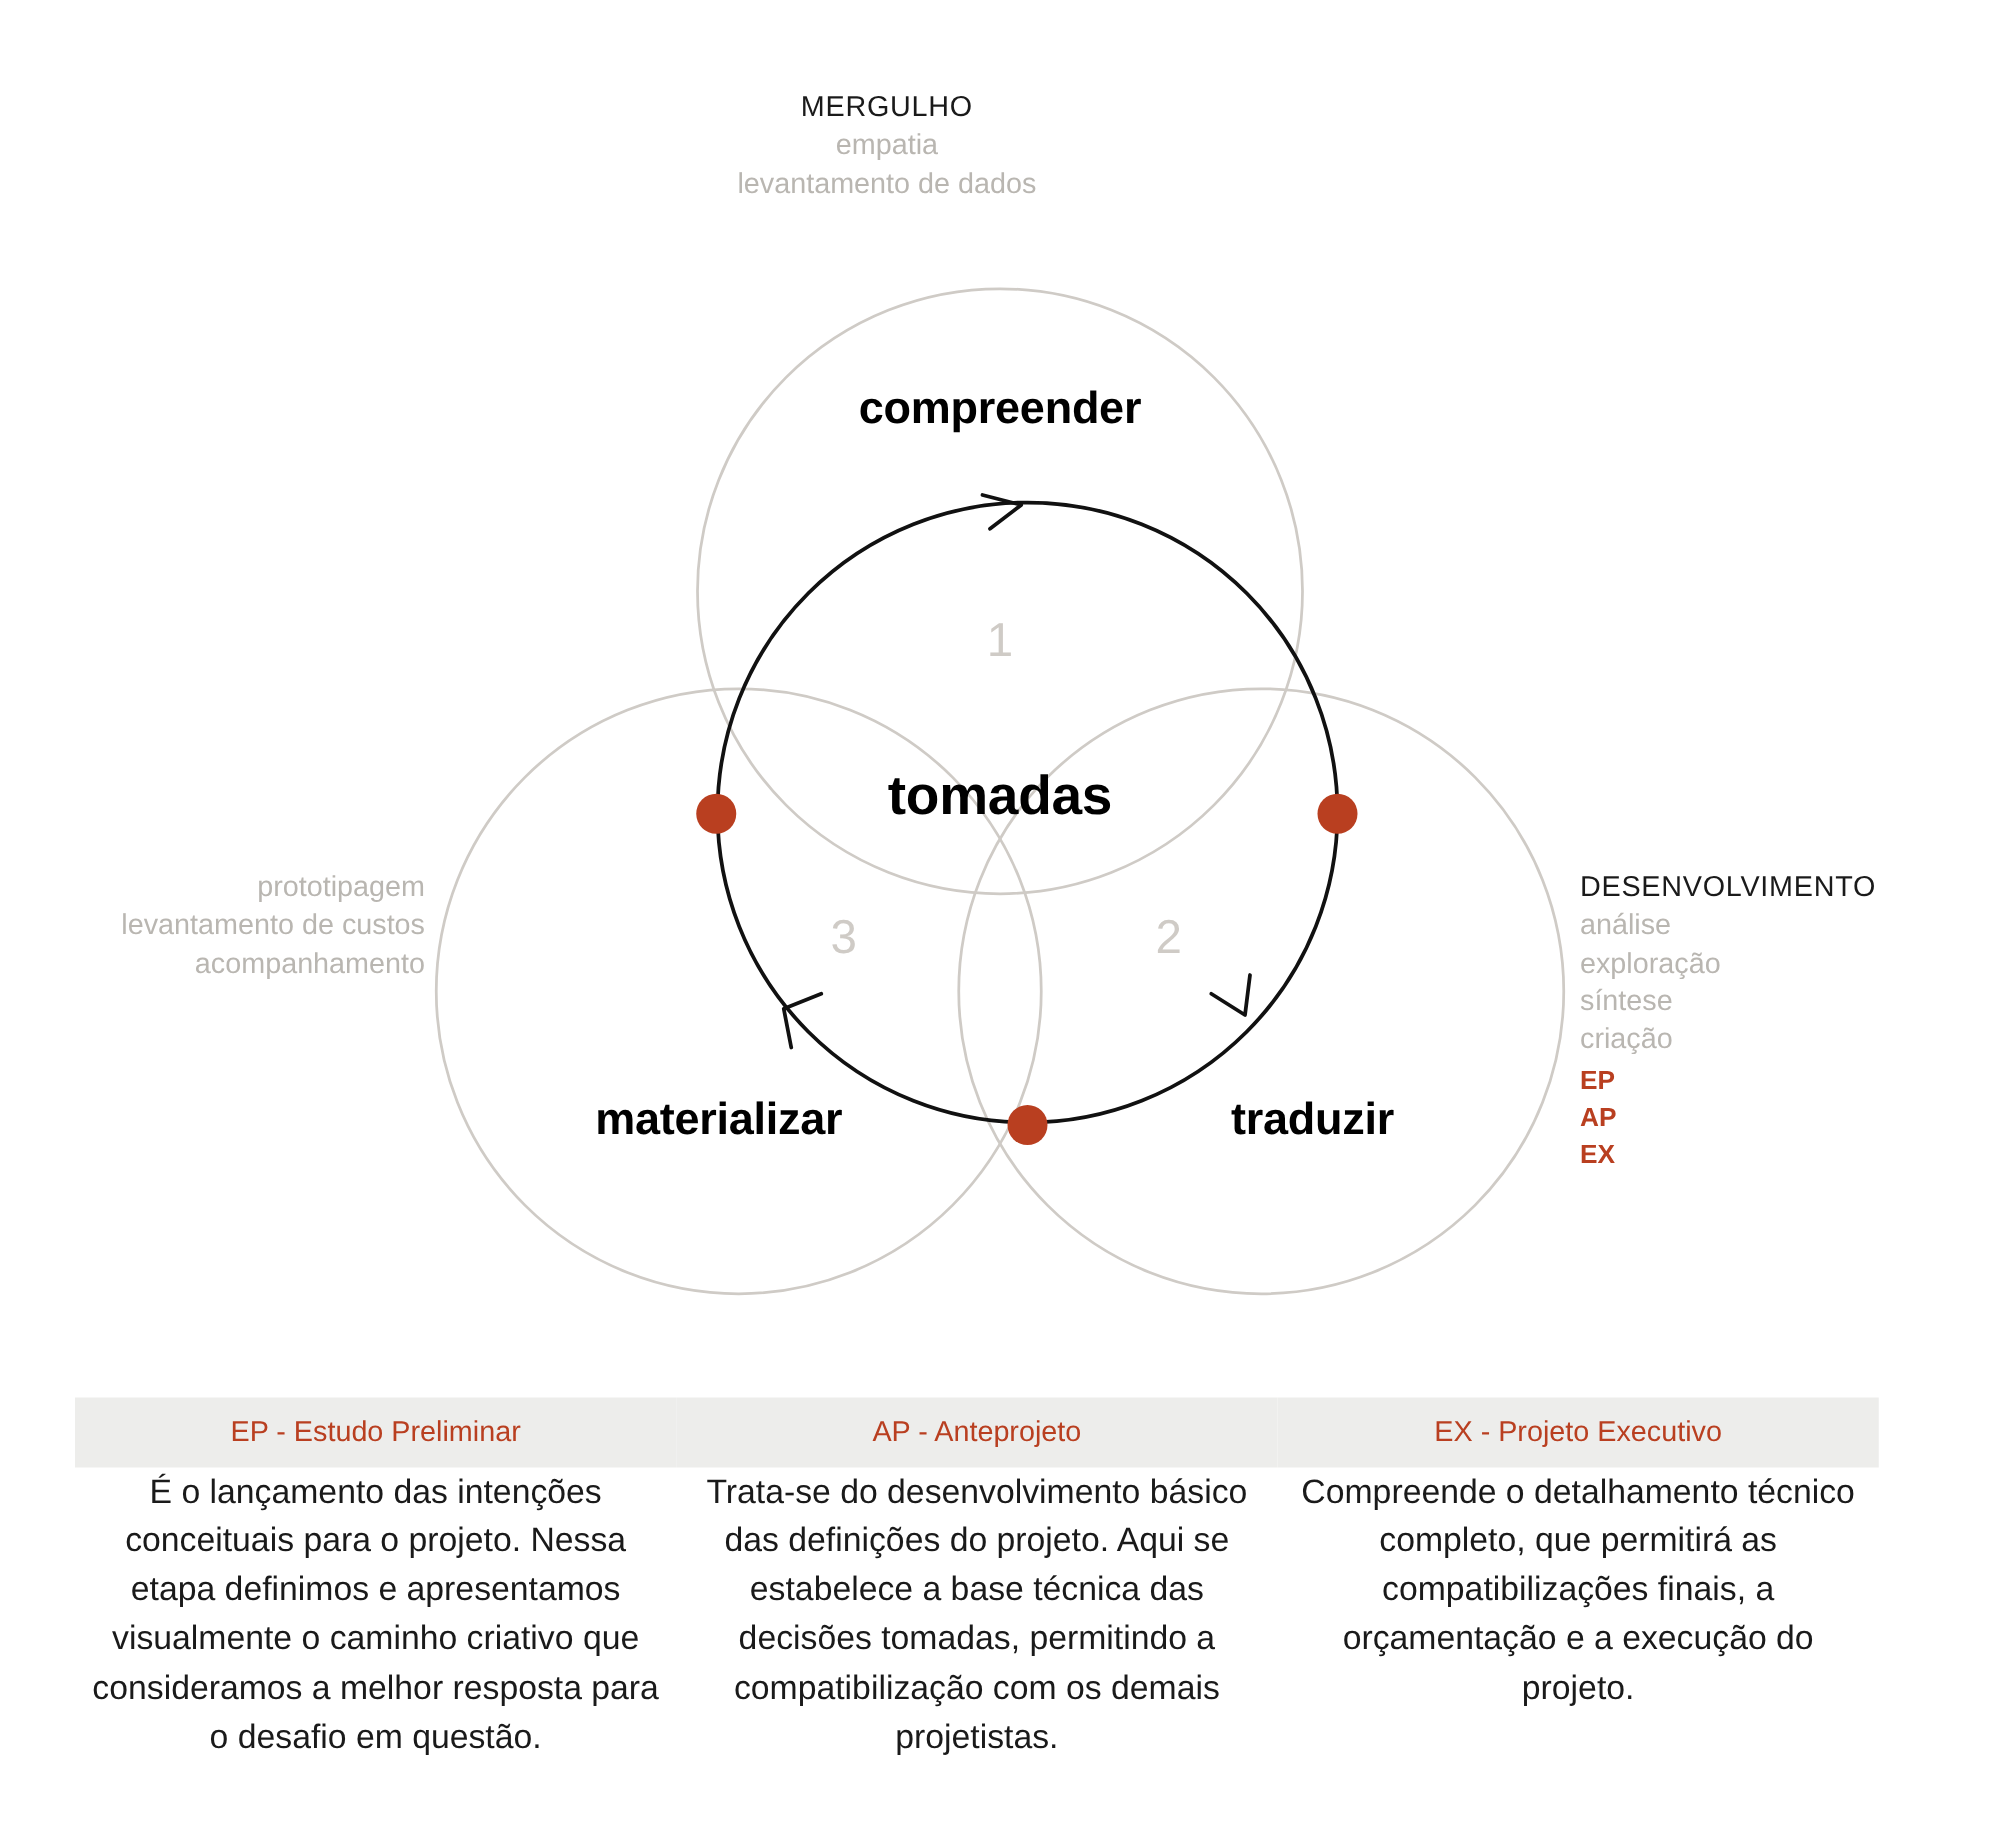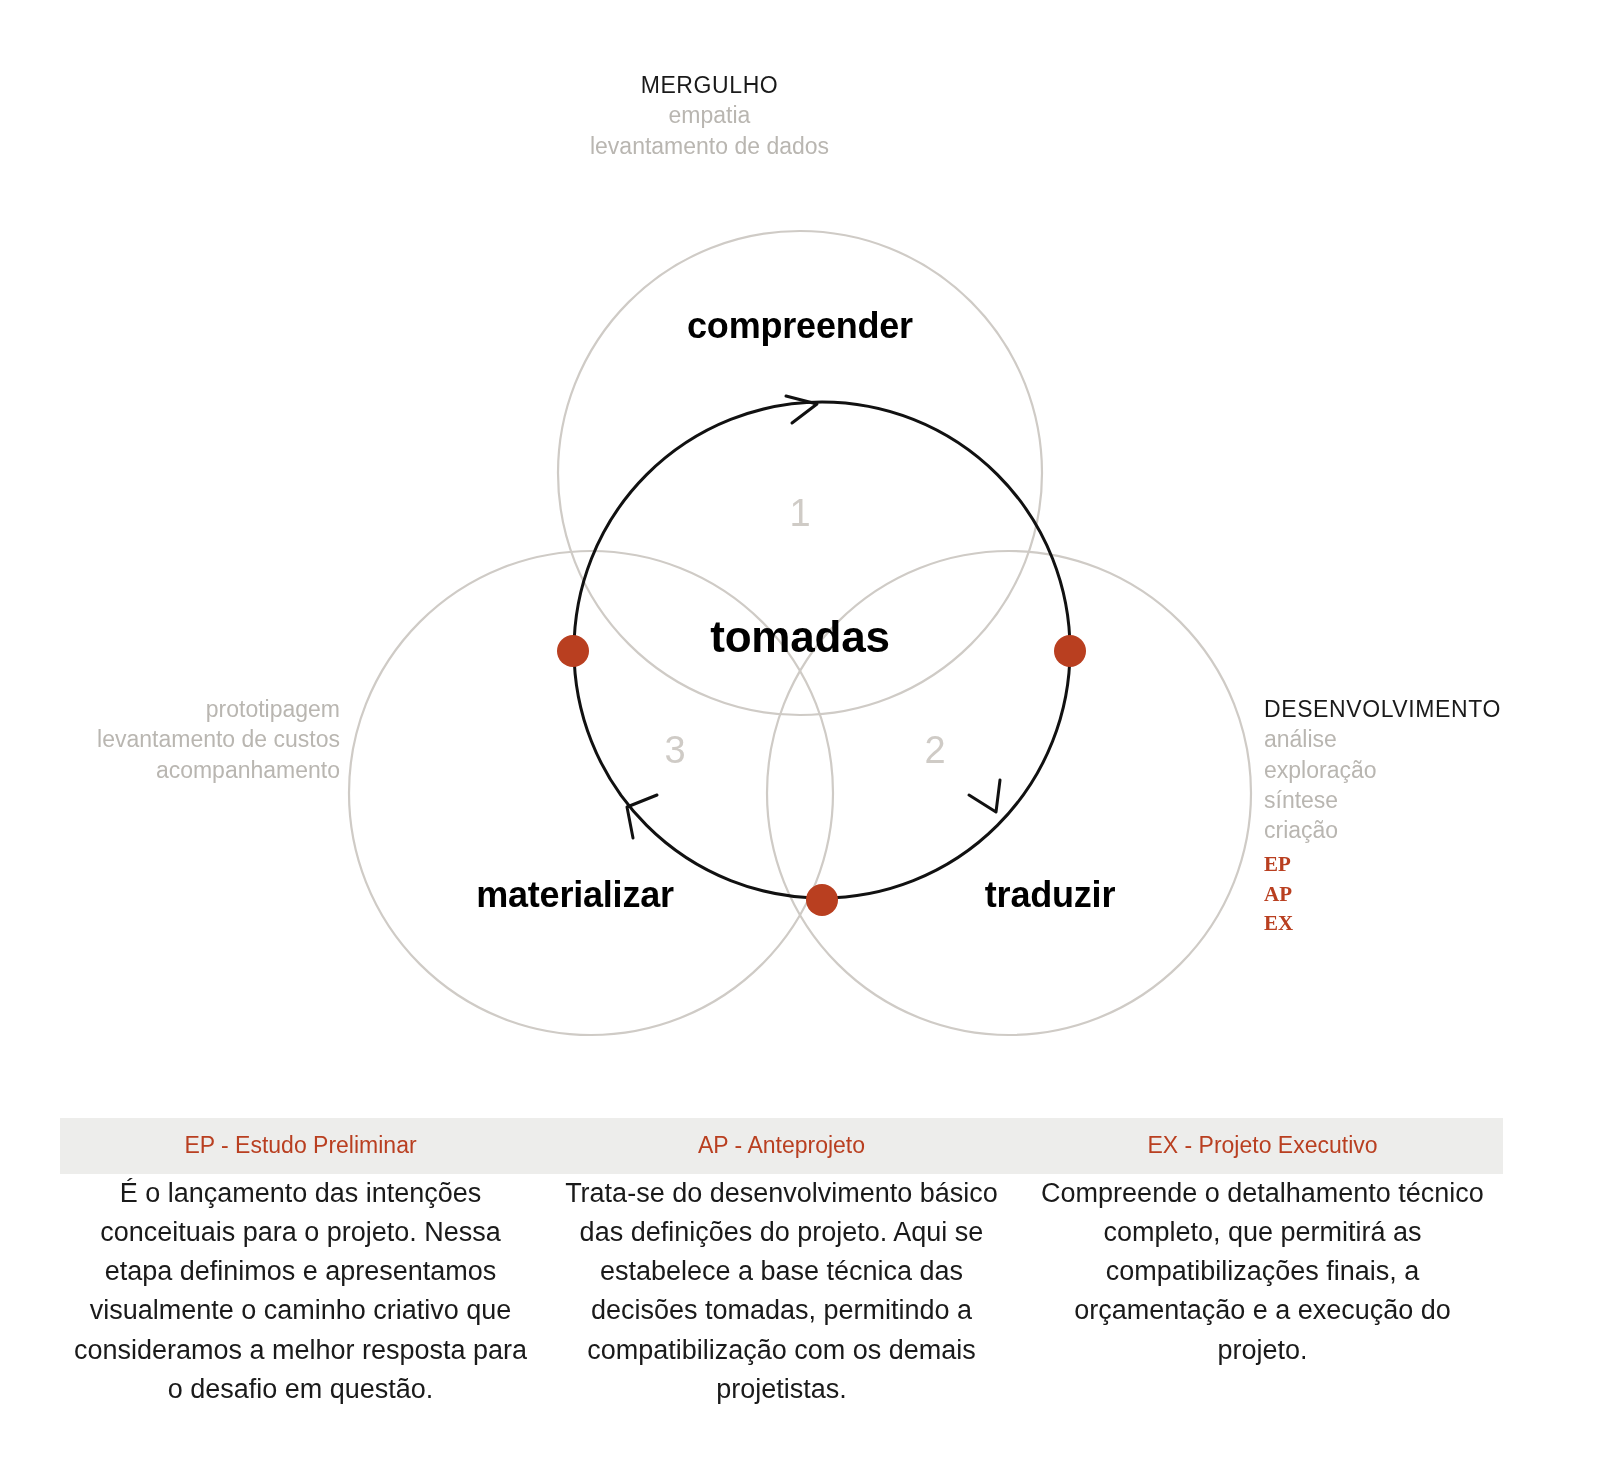--- a/index.html
+++ b/index.html
@@ -47,21 +47,20 @@
     font-weight: 400;
   }
   .group-items div { white-space: nowrap; }
 
   .phase-codes {
     margin-top: 4px;
     font-size: 21px;
     font-weight: 700;
     color: #b93f20;
     line-height: 1.42;
-    font-family: Liberation Serif, serif;
   }
 
   #label-mergulho {
     top: 70px;
     left: 0;
     width: 1419px;
     text-align: center;
   }
   #label-implementacao {
     top: 694px;

